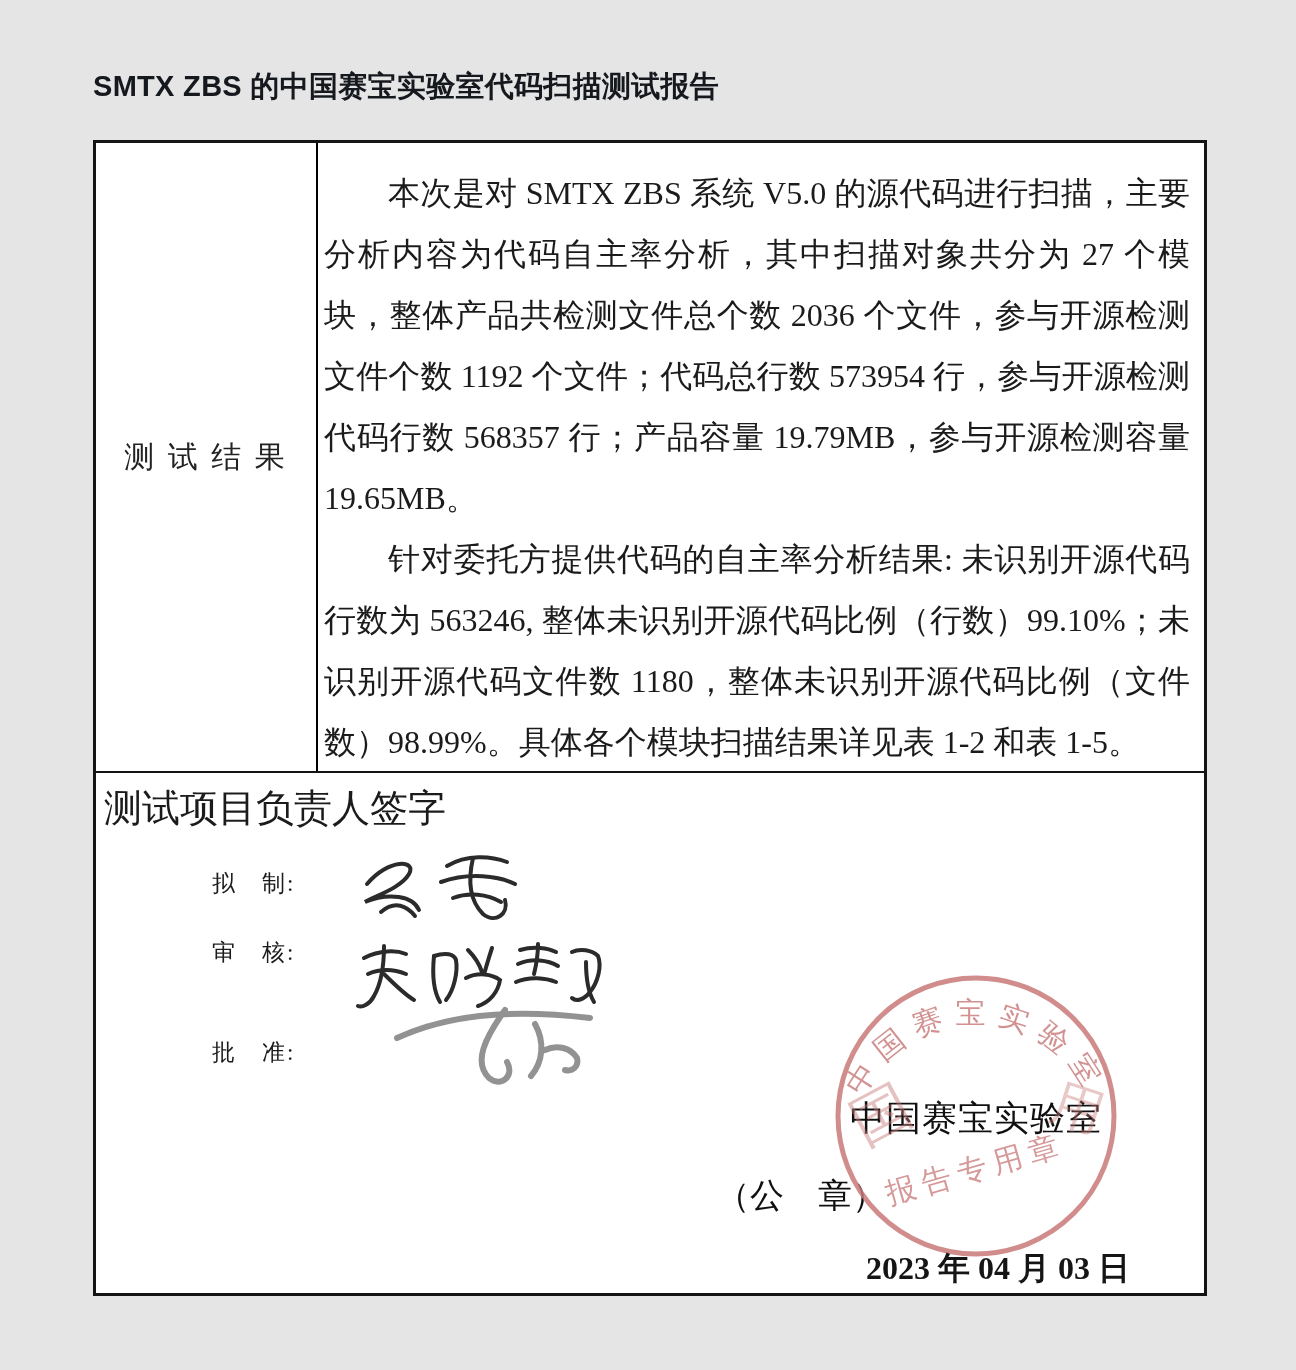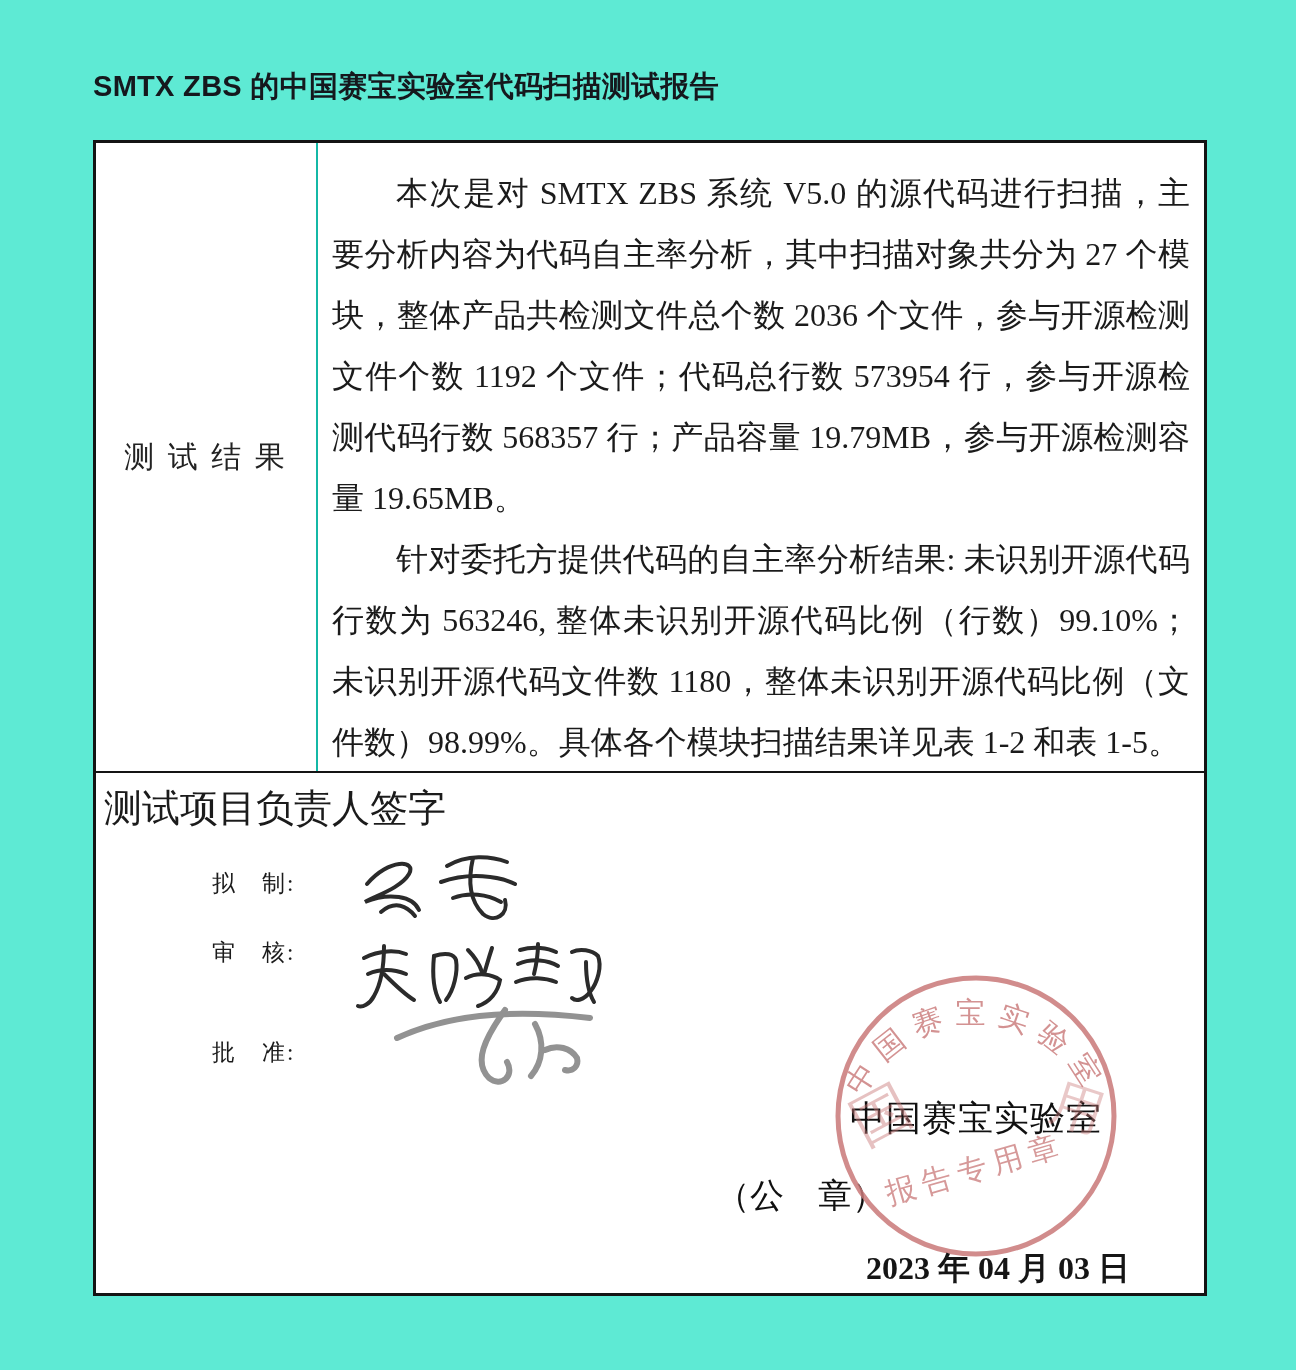--- a/index.html
+++ b/index.html
@@ -1,30 +1,30 @@
 <!DOCTYPE html>
 <html><head>
 <meta charset="utf-8">
 <style>
   html,body{margin:0;padding:0;background:#ffffff;}
   body{width:1296px;height:1370px;overflow:hidden;
        font-family:"Liberation Serif","DejaVu Serif",serif;color:#1c1c1c;}
-  .page{position:relative;width:1296px;height:1370px;background:#5eead4;}
+  .page{position:relative;width:1296px;height:1370px;background:#e5e5e5;}
 
   .title{position:absolute;left:93px;top:48px;
          font-family:"Liberation Sans","DejaVu Sans",sans-serif;
          font-size:29px;font-weight:600;color:#15181d;letter-spacing:.3px;}
 
   .doc-table{position:absolute;left:93px;top:140px;width:1114px;height:1156px;
              border:3px solid #141414;box-sizing:border-box;background:#fff;}
   .row1{display:flex;height:630px;border-bottom:2px solid #141414;box-sizing:border-box;}
-  .cell-label{width:222px;border-right:2px solid #14b8a6;box-sizing:border-box;
+  .cell-label{width:222px;border-right:2px solid #000000;box-sizing:border-box;
               display:flex;align-items:center;justify-content:center;}
   .result-label{font-size:30px;letter-spacing:3px;color:#222;}
-  .cell-body{flex:1;padding:20px 14px 0 14px;box-sizing:border-box;overflow:hidden;}
+  .cell-body{flex:1;padding:20px 14px 0 6px;box-sizing:border-box;overflow:hidden;}
   .cell-body p{margin:0;font-size:32px;line-height:61px;text-align:justify;
                text-indent:2em;color:#1b1b1b;}
 
   .row2{position:relative;height:518px;}
   .sig-section{position:absolute;left:8px;top:10px;font-size:38px;color:#1b1b1b;}
   .role-label{position:absolute;left:116px;font-size:23px;letter-spacing:2px;color:#1b1b1b;}
   .role-draft{top:95px;}
   .role-review{top:164px;}
   .role-approve{top:256px;margin-top:8px;}
   .signature{position:absolute;}

